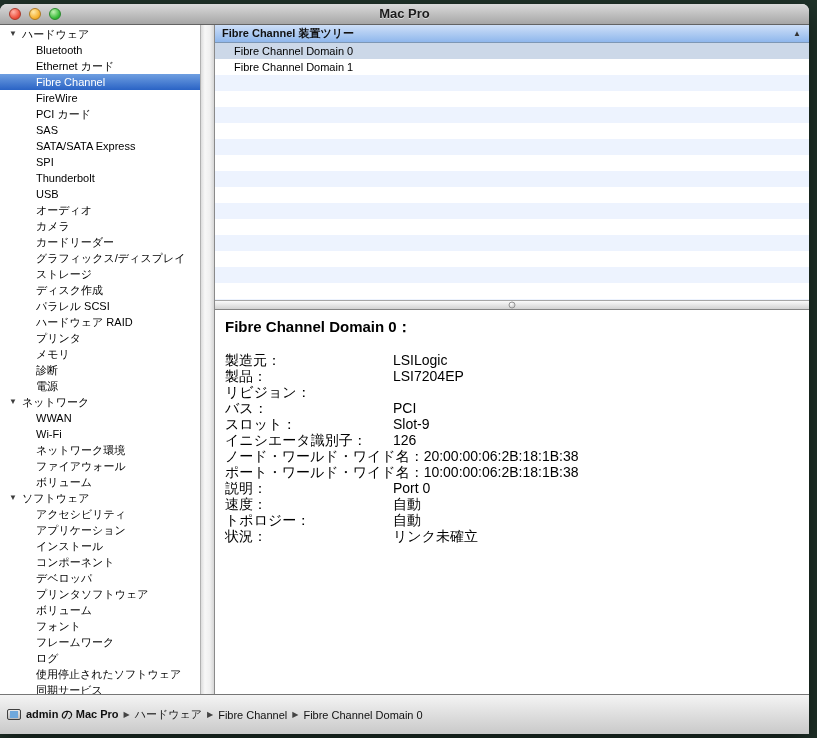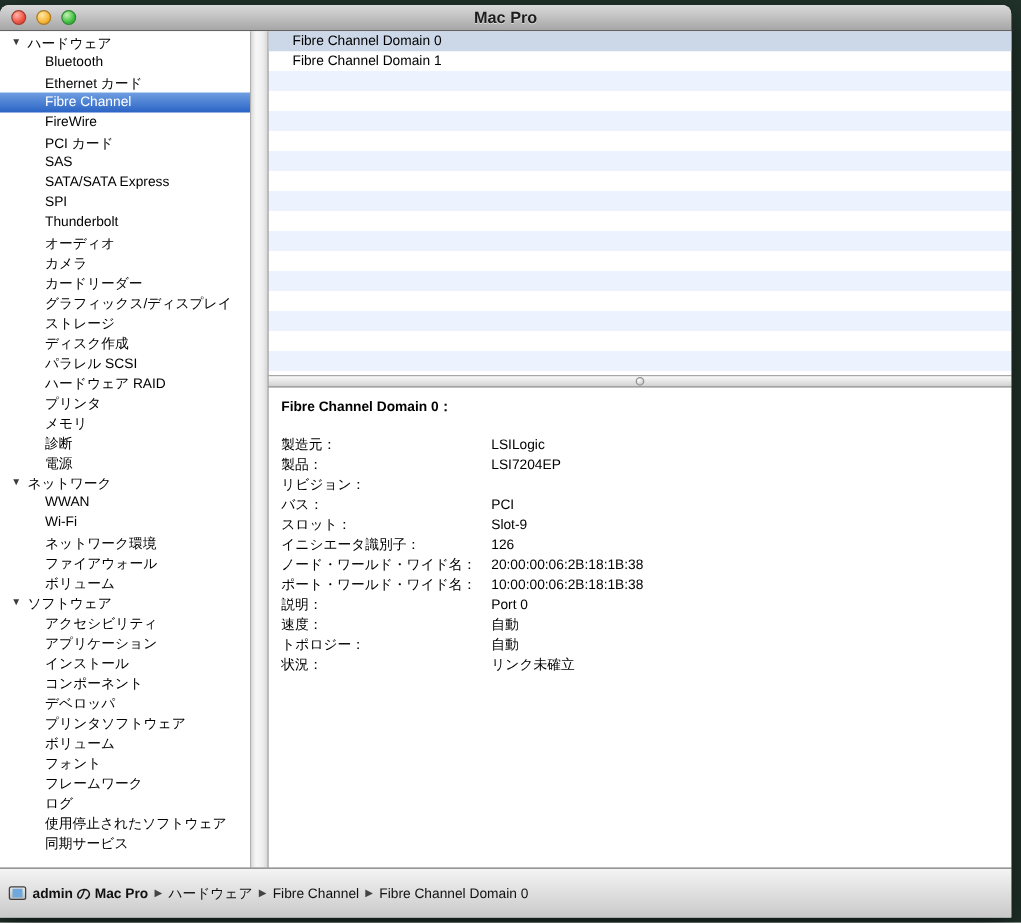--- a/index.html
+++ b/index.html
@@ -77,22 +77,22 @@
     position:relative;
   }
   .splitter-dot {
     position:absolute; left:50%; top:50%; width:7px; height:7px;
     transform:translate(-50%,-50%); border-radius:50%;
     background:radial-gradient(circle at 35% 30%, #ffffff, #bdbdbd);
     border:1px solid #949494;
   }
 
   .details { flex:1; background:#fff; padding:8px 0 0 10px; overflow:hidden; }
-  .details-title { font-size:11px; font-weight:bold; margin-bottom:15px; color:#000; }
-  .field-row { display:flex; height:16px; line-height:16px; font-size:11px; color:#000; }
+  .details-title { font-size:15px; font-weight:bold; margin-bottom:15px; color:#000; }
+  .field-row { display:flex; height:16px; line-height:16px; font-size:14px; color:#000; }
   .field-label { flex:0 0 168px; white-space:nowrap; }
   .field-value { white-space:nowrap; }
 
   
   .statusbar {
     flex:0 0 21px;
     background:linear-gradient(#f4f4f4,#c9c9c9);
     border-top:1px solid #767676;
     display:flex; align-items:center; padding:12px 7px;
     font-size:11px; color:#111;
@@ -171,20 +171,24 @@
         <div class="side-row">
           <span class="tri"></span>
           <span class="side-lbl">SPI</span>
         </div>
 
         <div class="side-row">
           <span class="tri"></span>
           <span class="side-lbl">Thunderbolt</span>
         </div>
 
+        <div class="side-row">
+          <span class="tri"></span>
+          <span class="side-lbl">USB</span>
+        </div>
 
         <div class="side-row">
           <span class="tri"></span>
           <span class="side-lbl">オーディオ</span>
         </div>
 
         <div class="side-row">
           <span class="tri"></span>
           <span class="side-lbl">カメラ</span>
         </div>
@@ -333,20 +337,24 @@
           <span class="tri"></span>
           <span class="side-lbl">同期サービス</span>
         </div>
       </div>
 
     <div class="side-scroll"></div>
 
     <div class="main">
 
       <div class="tree-pane">
+        <div class="tree-header">
+          <span>Fibre Channel 装置ツリー</span>
+          <span class="sort-icon">▲</span>
+        </div>
         <div class="tree-body">
 
             <div class="tree-row selected">
               <span>Fibre Channel Domain 0</span>
             </div>
 
             <div class="tree-row">
               <span>Fibre Channel Domain 1</span>
             </div>
           </div>

